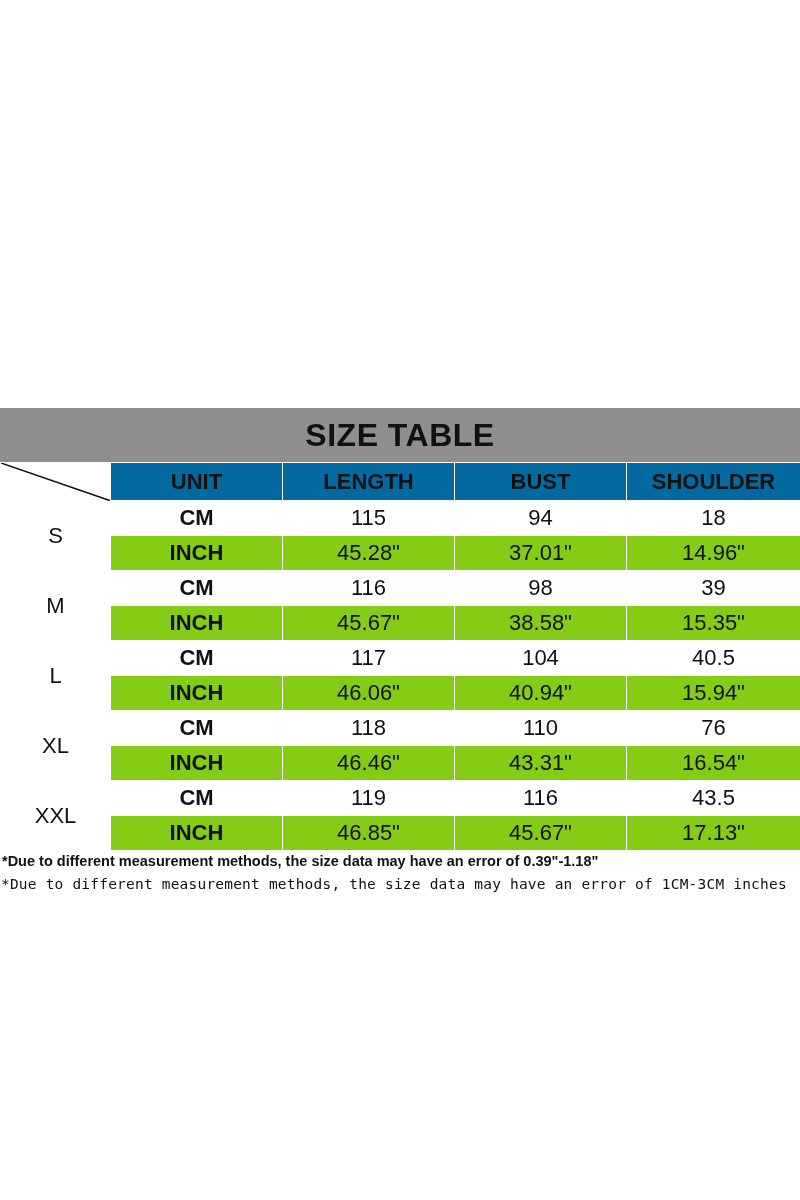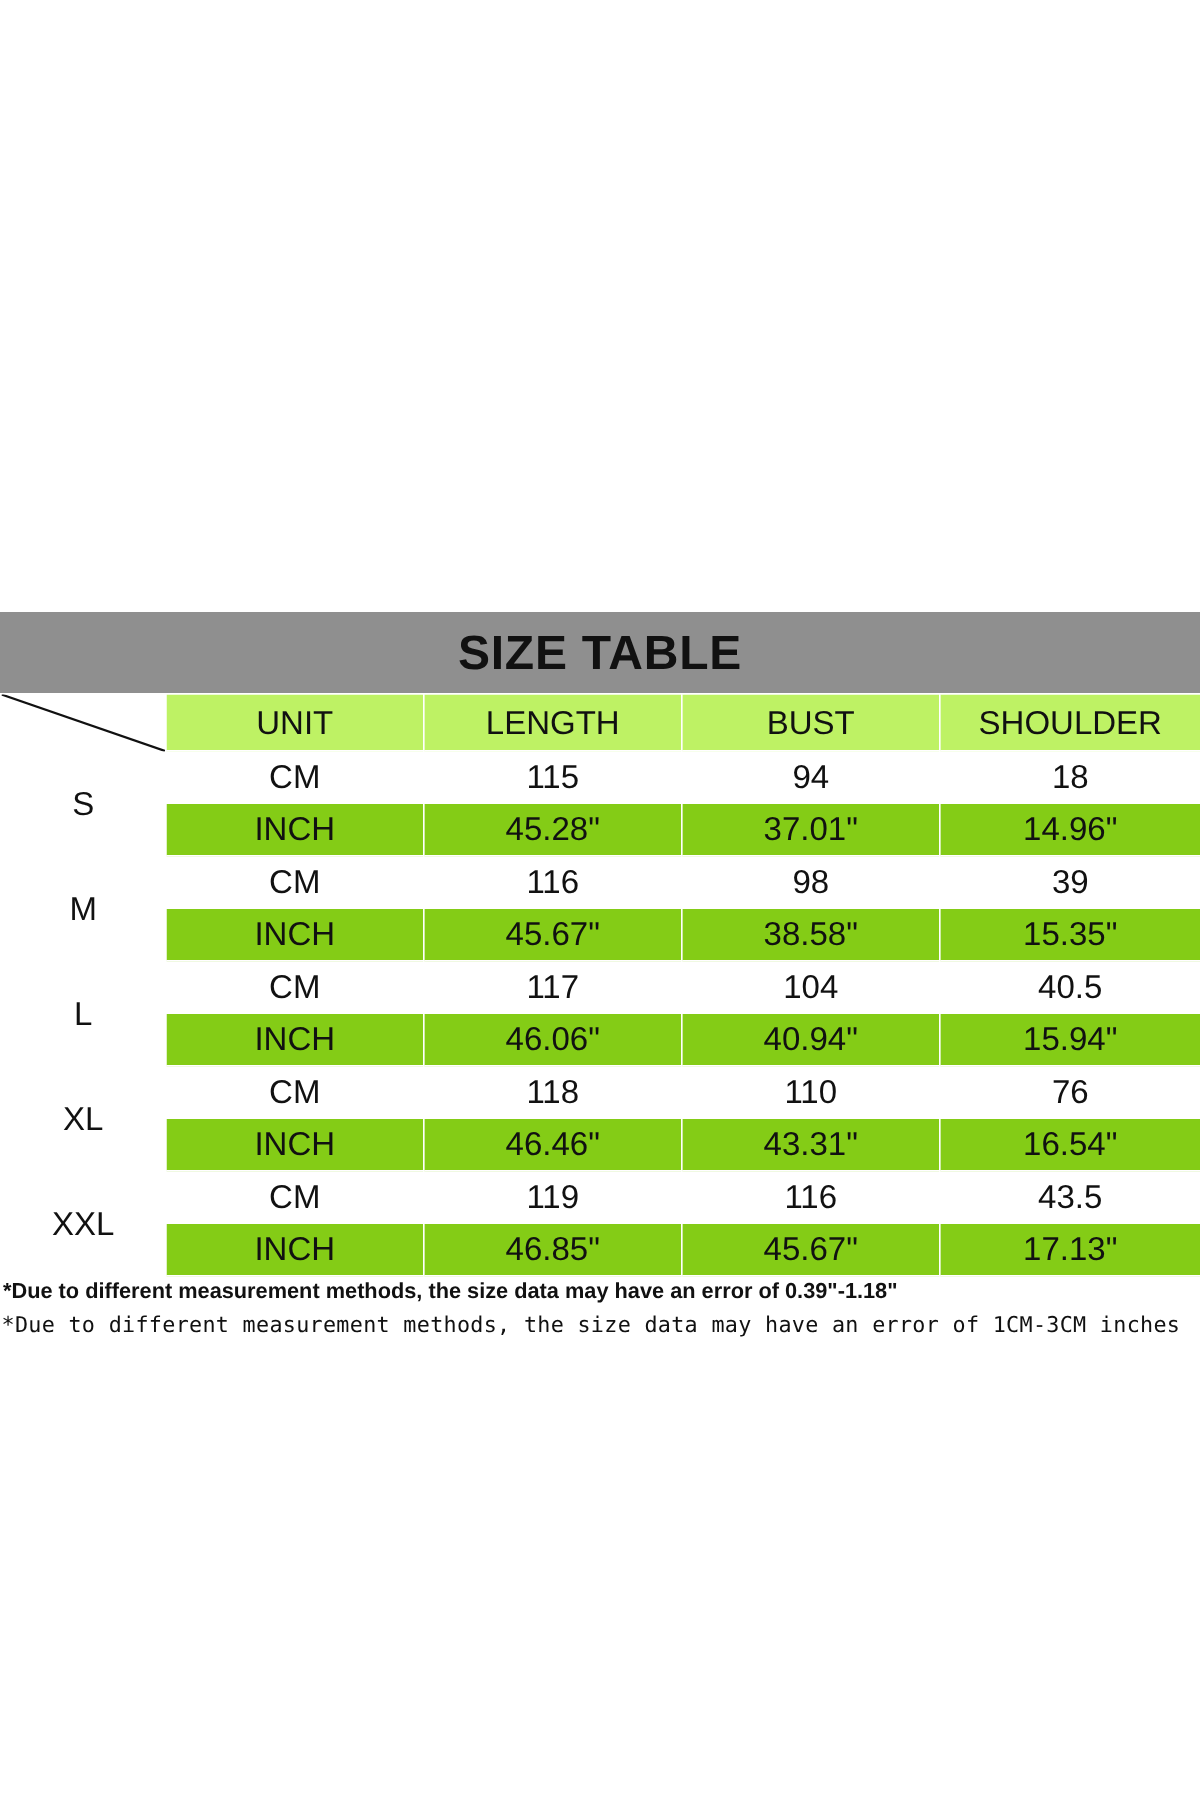--- a/index.html
+++ b/index.html
@@ -54,22 +54,22 @@
     height: 34px;
     padding: 0;
   }
   .col-size { width: 110px; }
   .col-unit { width: 172px; }
   .col-length { width: 172px; }
   .col-bust { width: 172px; }
   .col-shoulder { width: 174px; }
 
   .hdr {
-    background: #bef264;
-    font-weight: normal;
+    background: #0369a1;
+    font-weight: bold;
     font-size: 23px;
     height: 38px;
   }
   .corner {
     background: #ffffff;
     position: relative;
     padding: 0;
   }
   .corner .slash {
     position: absolute;
@@ -79,21 +79,21 @@
     background: #d6d6d6;
     font-size: 24px;
   }
   .row-cm td {
     background: #ffffff;
   }
   .row-inch td {
     background: #84cc16;
   }
   td.unit-cell {
-    font-weight: normal;
+    font-weight: bold;
   }
   .note1 {
     background: #ffffff;
     font-size: 14.5px;
     font-weight: bold;
     color: #111111;
     padding: 3px 2px 3px 2px;
     line-height: 1.1;
     white-space: nowrap;
   }

